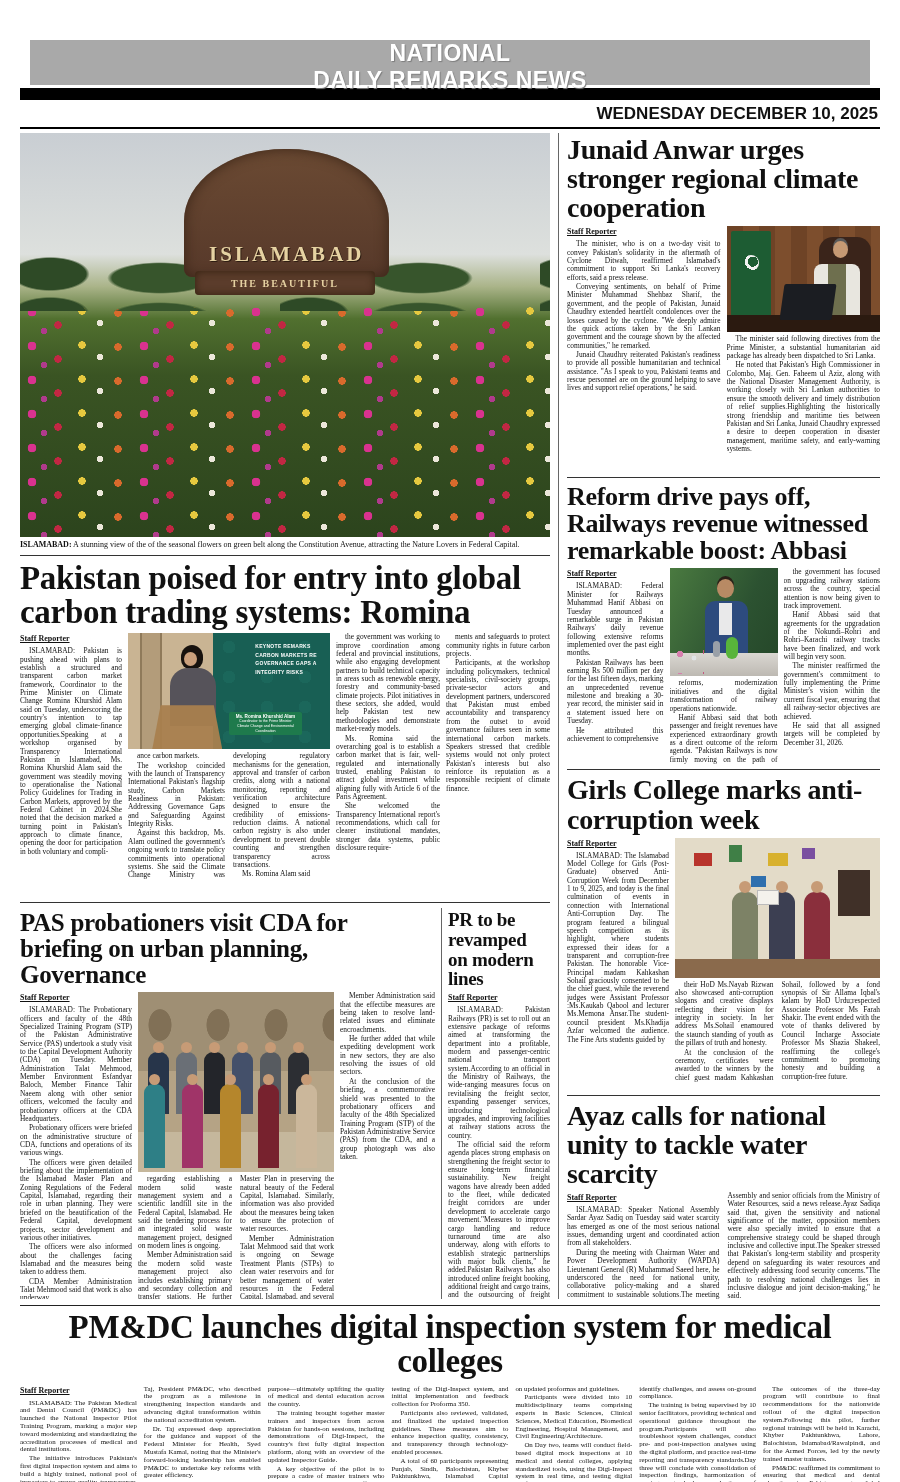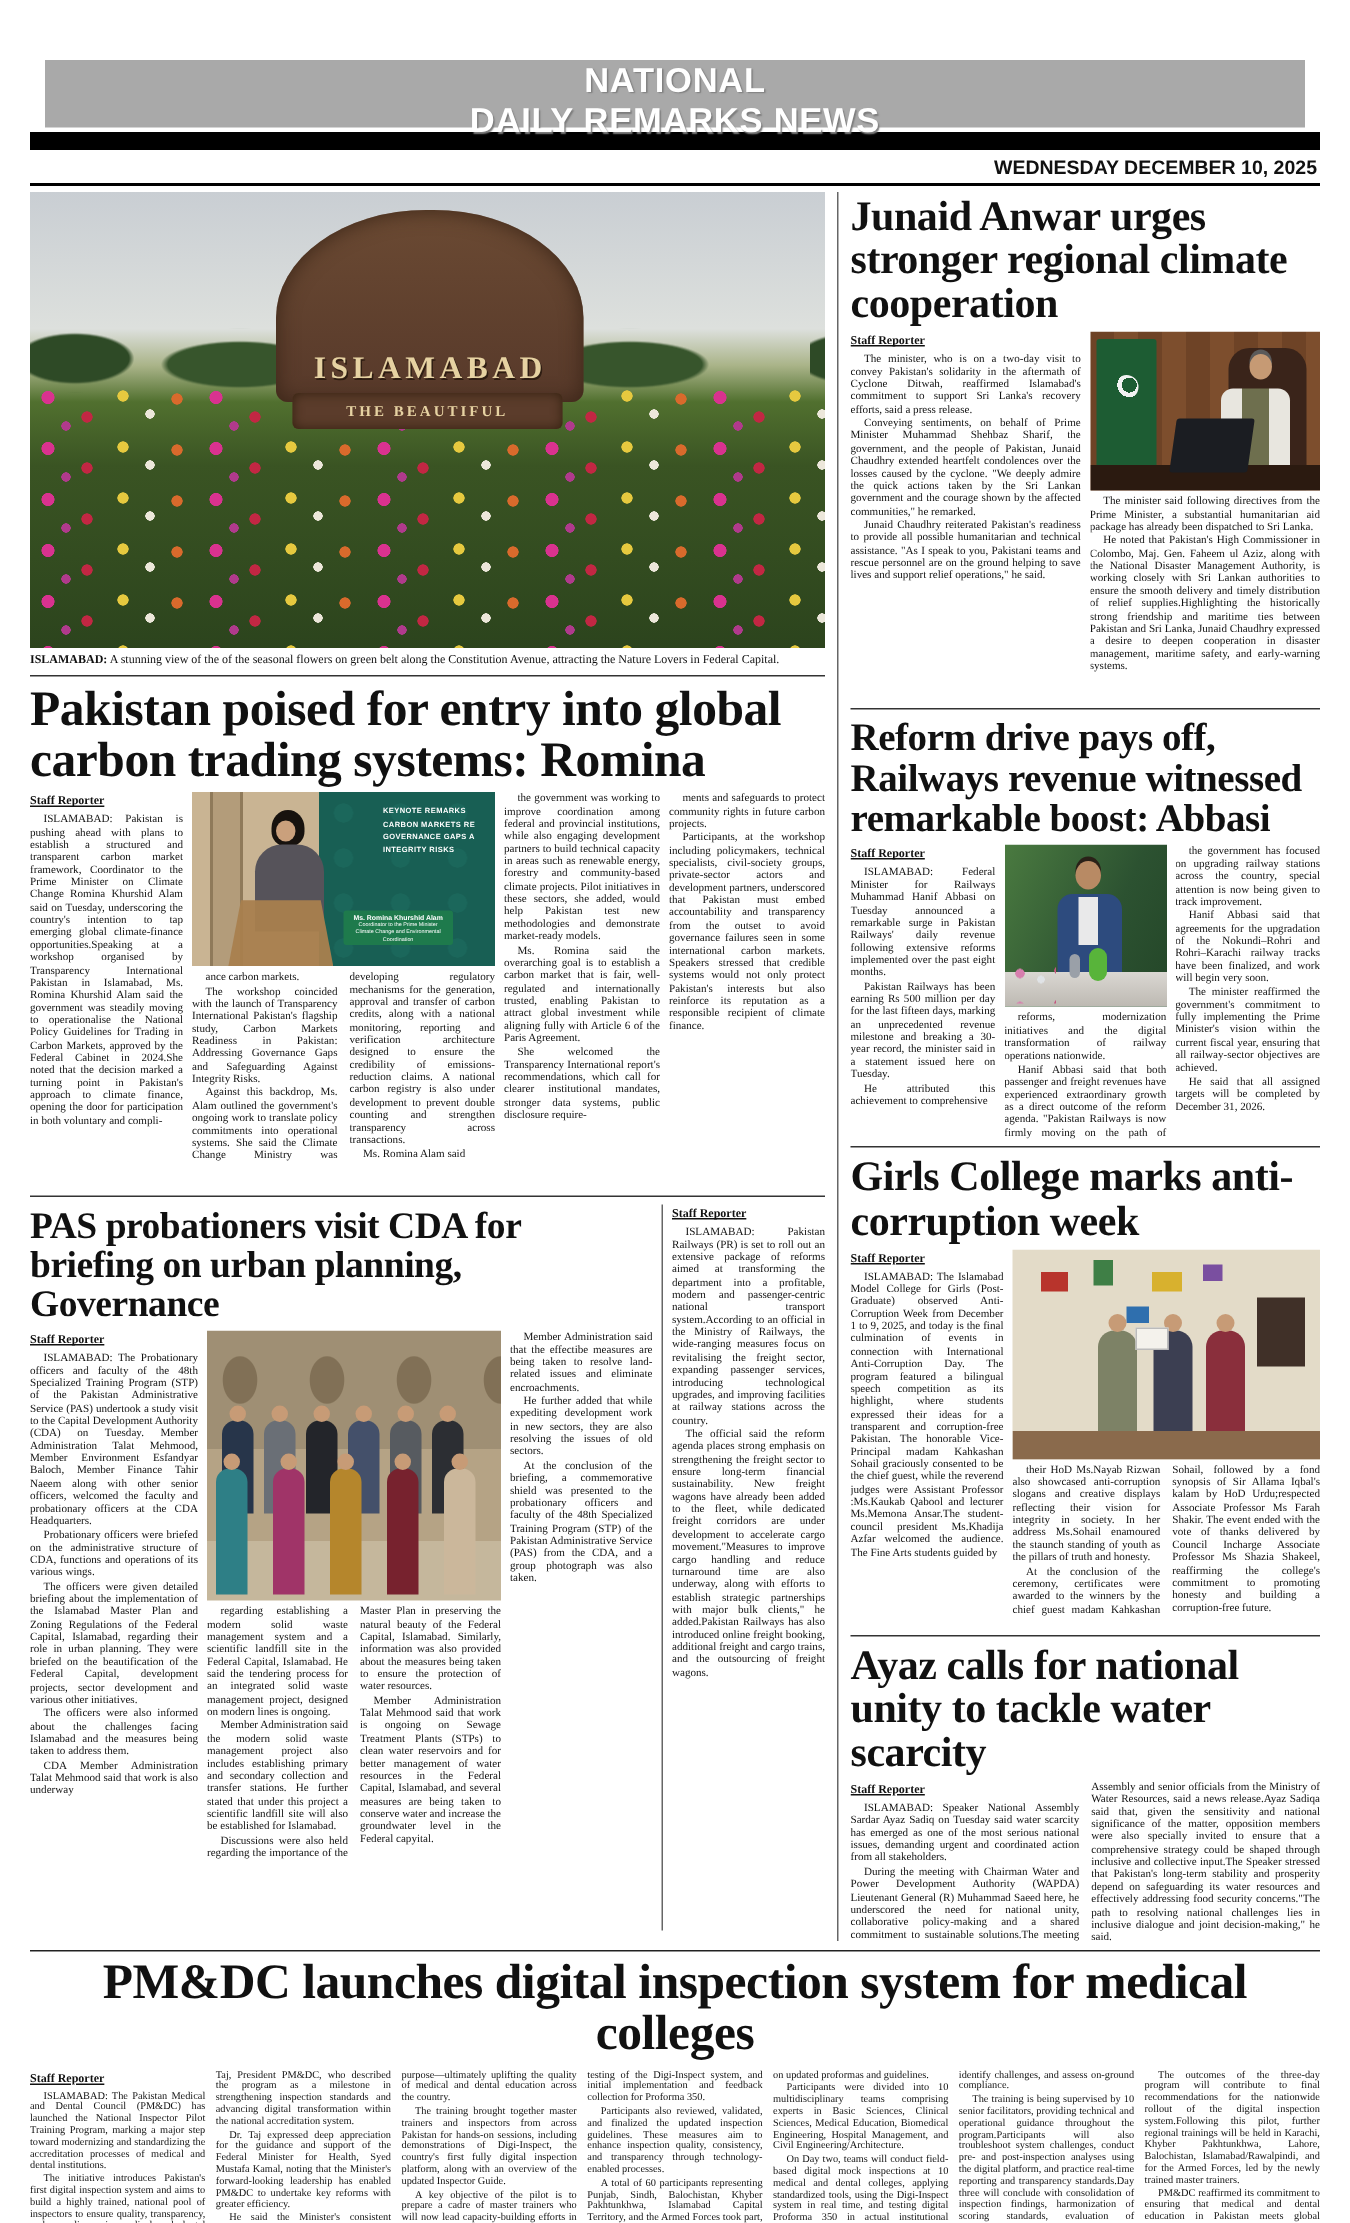--- a/index.html
+++ b/index.html
@@ -5,21 +5,21 @@
   html,body{margin:0;padding:0;background:#e9e9e9;}
   .page{width:900px;height:1482px;background:#fff;margin:0 auto;position:relative;overflow:hidden;
         font-family:"Liberation Serif",serif;color:#111;}
   .inner{margin:0 20px;}
   
   .masthead-bar{height:45px;background:#a9a9a9;display:flex;align-items:center;justify-content:space-between;
                 padding:0 14px;margin:40px 10px 0 10px;flex-direction:column;}
   .mh-label{font-family:"Liberation Sans",sans-serif;font-weight:bold;color:#fff;font-size:23px;letter-spacing:.5px;
             text-shadow:1px 1px 1px #7d7d7d;}
   .black-bar{height:12px;background:#000;margin-top:3px;}
-  .dateline{text-align:right;font-family:"Liberation Sans",sans-serif;font-weight:bold;font-size:13px;
+  .dateline{text-align:right;font-family:"Liberation Sans",sans-serif;font-weight:bold;font-size:17px;
             padding:4px 2px 3px;border-bottom:2px solid #000;}
   
   .mainwrap{display:flex;margin-top:4px;height:1166px;overflow:hidden;}
   .col-left{width:530px;padding-right:8px;}
   .col-right{flex:1;border-left:1px solid #666;padding-left:8px;min-width:0;}
   .sep{border:none;border-top:1px solid #333;margin:5px 0;}
   .sep-strong{border:none;border-top:1px solid #222;margin:6px 0 4px;}
   
   h2{font-weight:700;line-height:1.04;margin:2px 0 4px;letter-spacing:-.3px;}
   .h-junaid{font-size:28px;} .h-romina{font-size:33px;} .h-abbasi{font-size:26px;}
@@ -31,21 +31,21 @@
   .cols2{column-count:2;column-gap:8px;}
   .cols7{column-count:7;column-gap:7px;font-size:6.9px;height:148px;}
   .caption{font-size:8px;margin-top:2px;line-height:1.2;}
   .caption b{font-weight:bold;}
   
   .fxrow{display:flex;gap:6px;}
   .fxrow>div{min-width:0;}
   
   .ph{position:relative;overflow:hidden;margin-bottom:3px;}
   
-  .lead-photo{height:304px;background:linear-gradient(180deg,#c9ced3 0%,#dde0dd 30%,#aab489 38%,#51702f 46%,#3a5423 60%,#2c441d 100%);padding-left:20px;}
+  .lead-photo{height:404px;background:linear-gradient(180deg,#c9ced3 0%,#dde0dd 30%,#aab489 38%,#51702f 46%,#3a5423 60%,#2c441d 100%);padding-left:20px;}
   .lead-photo::before{content:'';position:absolute;left:0;right:0;top:42%;bottom:0;
      background-image:
        radial-gradient(circle 7px at 12px 9px,#d9328f 60%,transparent 65%),
        radial-gradient(circle 6px at 38px 22px,#c22743 60%,transparent 65%),
        radial-gradient(circle 6px at 62px 8px,#e6c93f 60%,transparent 65%),
        radial-gradient(circle 5px at 80px 20px,#ece7da 60%,transparent 65%),
        radial-gradient(circle 6px at 98px 10px,#d96a2c 60%,transparent 65%),
        radial-gradient(circle 5px at 24px 28px,#b03a8c 60%,transparent 65%);
      background-size:112px 34px;}
   .lead-photo::after{content:'';position:absolute;left:0;right:0;top:30%;height:14%;
@@ -244,20 +244,21 @@
                   <div class="bt">
                     <p>Member Administration said that the effectibe measures are being taken to resolve land-related issues and eliminate encroachments.</p>
                     <p>He further added that while expediting development work in new sectors, they are also resolving the issues of old sectors.</p>
                     <p>At the conclusion of the briefing, a commemorative shield was presented to the probationary officers and faculty of the 48th Specialized Training Program (STP) of the Pakistan Administrative Service (PAS) from the CDA, and a group photograph was also taken.</p>
                   </div>
                 </div>
             </div>
           </article>
 
           <article style="width:102px;border-left:1px solid #666;padding-left:6px">
+            <h2 class="h-pr">PR to be revamped on modern lines</h2>
             <div class="byline">Staff Reporter</div>
             <div class="bt" style="height:340px">
                 <p>ISLAMABAD: Pakistan Railways (PR) is set to roll out an extensive package of reforms aimed at transforming the department into a profitable, modern and passenger-centric national transport system.According to an official in the Ministry of Railways, the wide-ranging measures focus on revitalising the freight sector, expanding passenger services, introducing technological upgrades, and improving facilities at railway stations across the country.</p>
                 <p>The official said the reform agenda places strong emphasis on strengthening the freight sector to ensure long-term financial sustainability. New freight wagons have already been added to the fleet, while dedicated freight corridors are under development to accelerate cargo movement."Measures to improve cargo handling and reduce turnaround time are also underway, along with efforts to establish strategic partnerships with major bulk clients," he added.Pakistan Railways has also introduced online freight booking, additional freight and cargo trains, and the outsourcing of freight wagons.</p>
               </div>
           </article>
         </div>
       </div>
 
       <div class="col-right">

